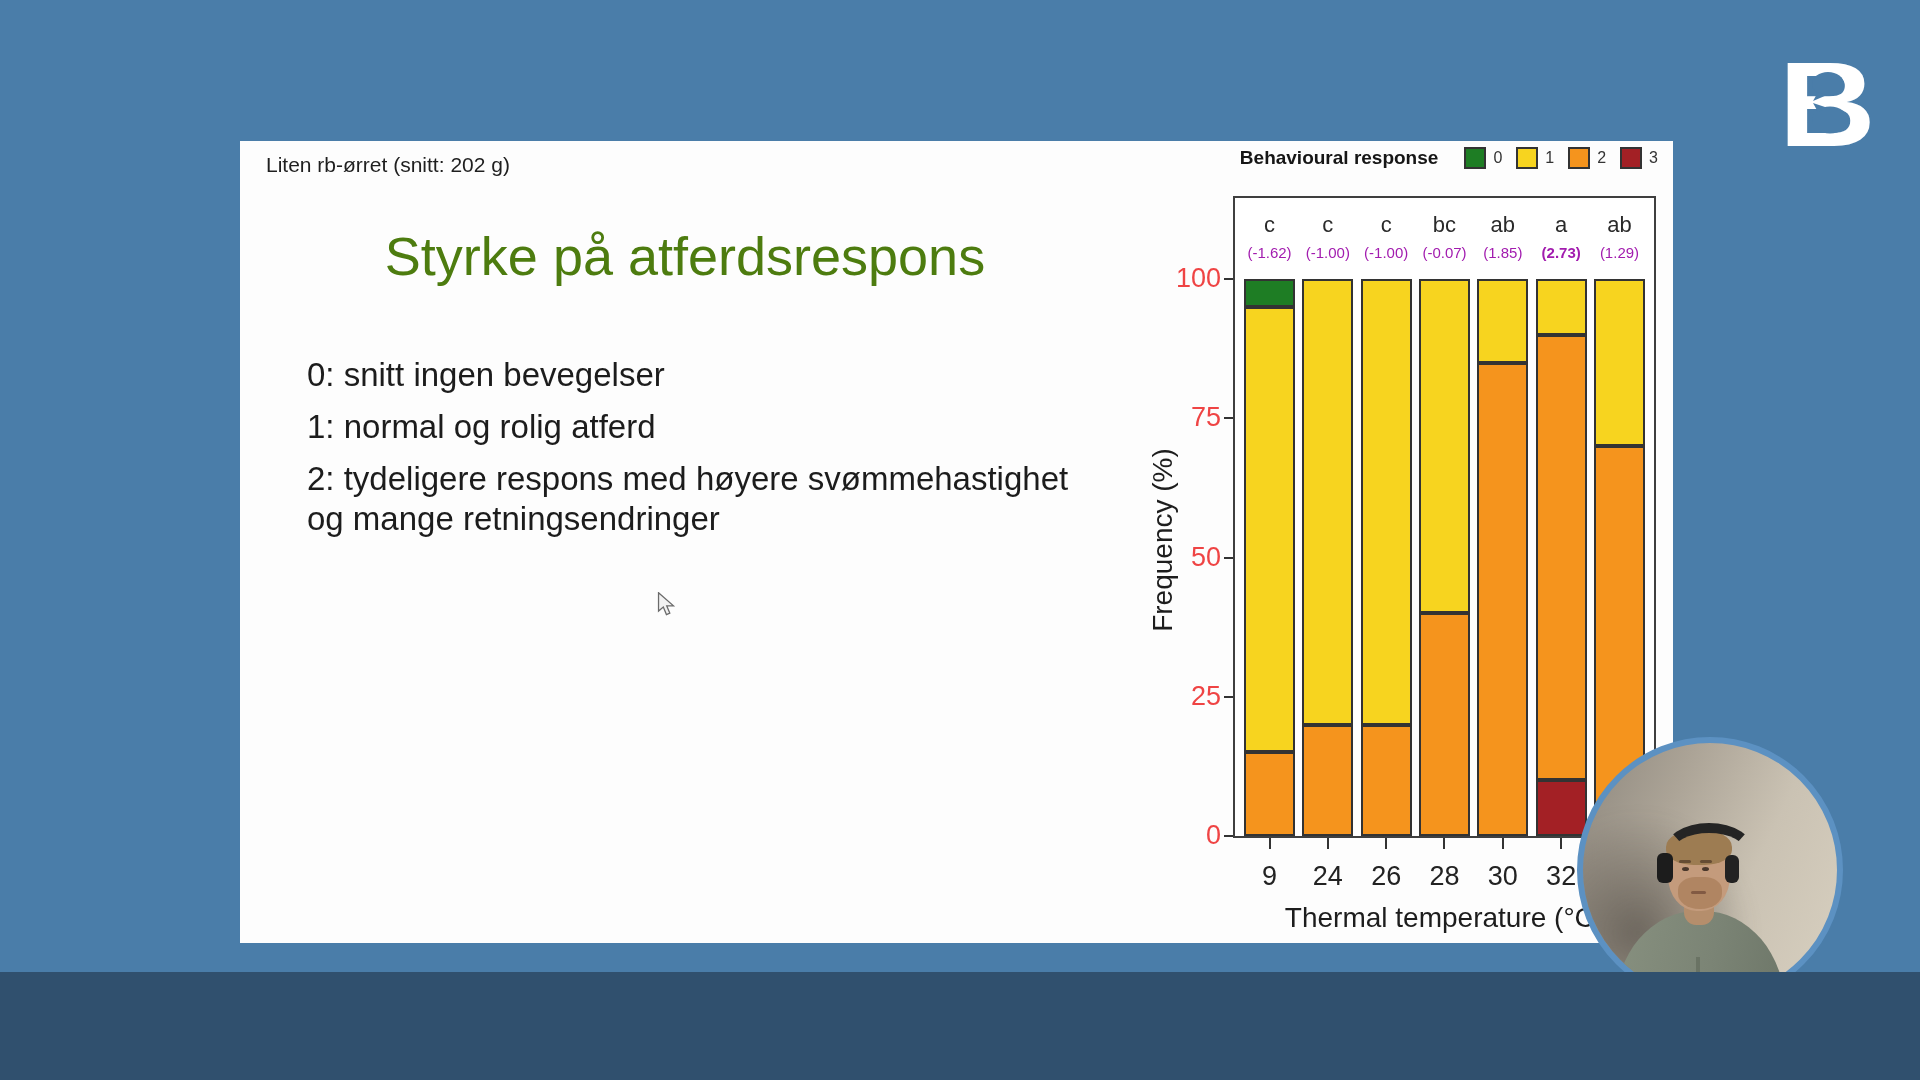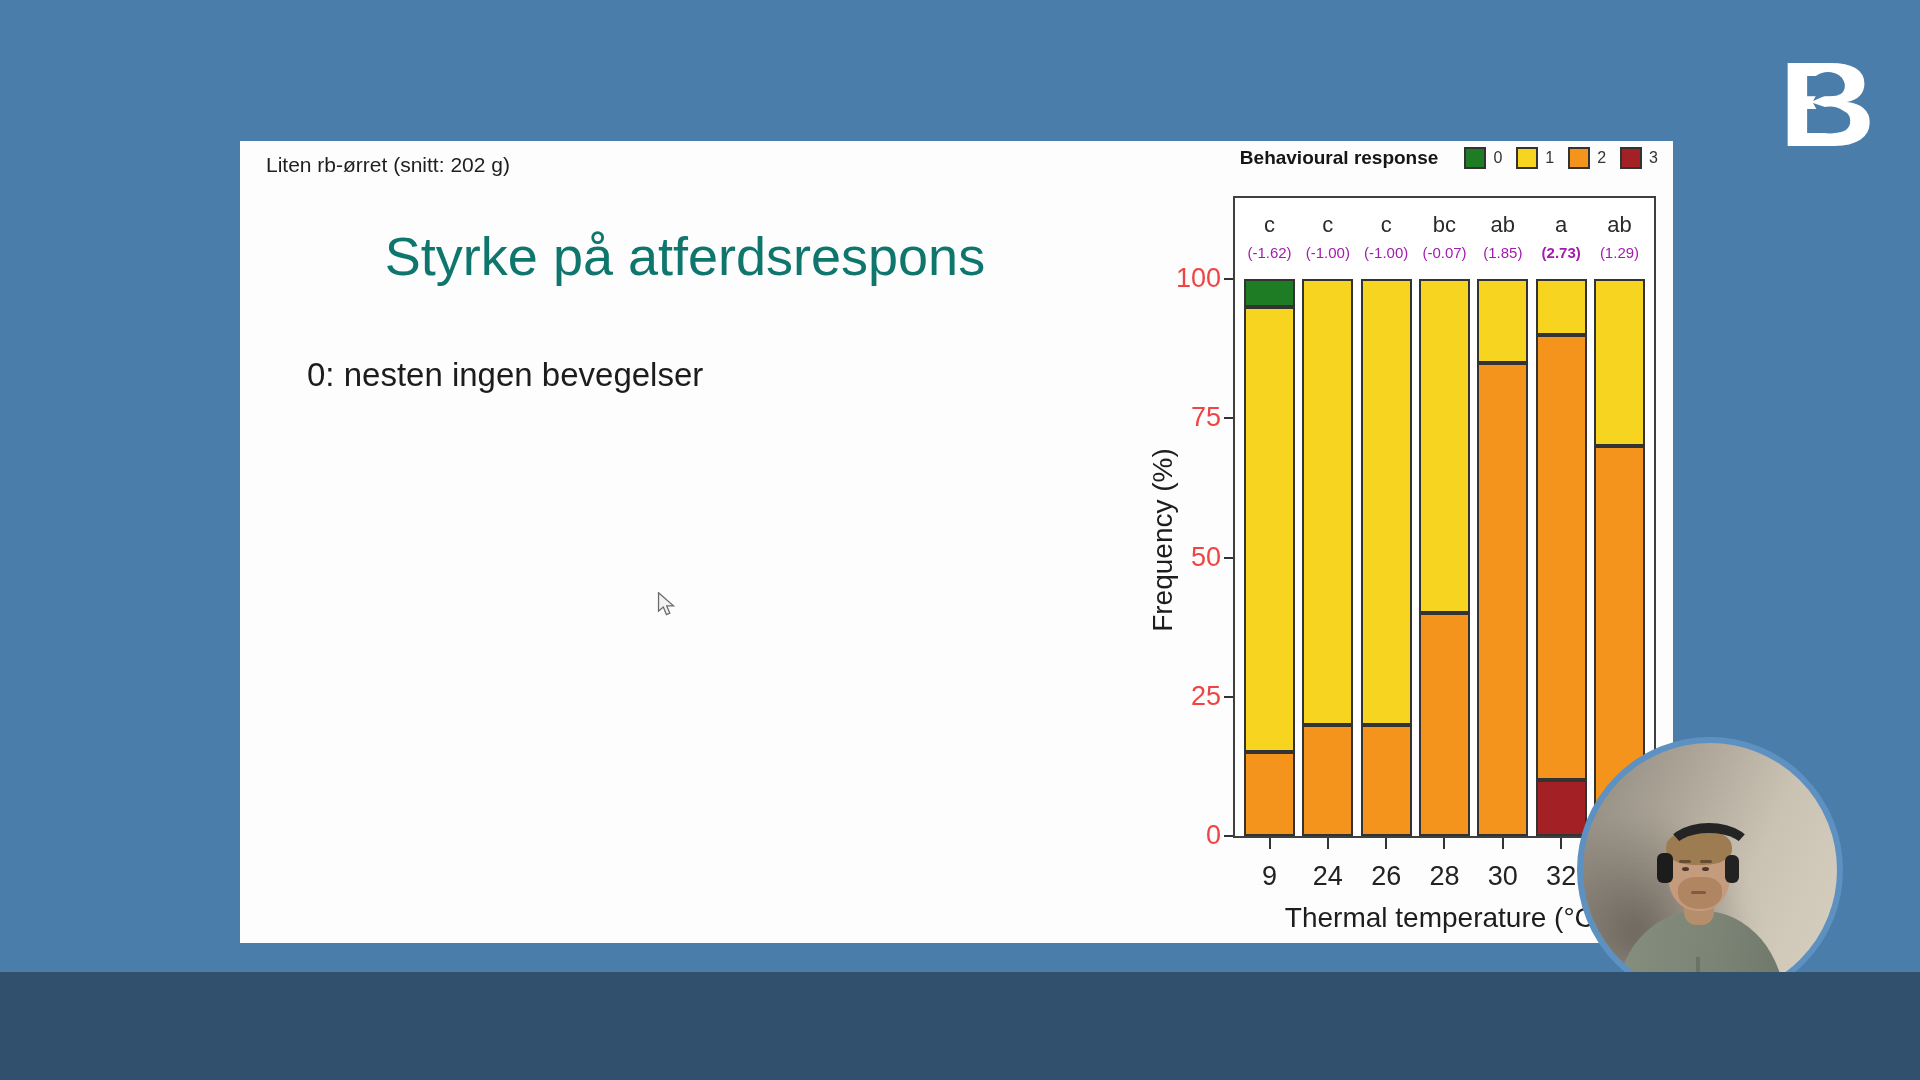--- a/index.html
+++ b/index.html
@@ -5,21 +5,21 @@
   html,body{margin:0;padding:0;background:#30506e;}
   #stage{
     position:relative;width:1920px;height:972px;overflow:hidden;
     background:#4a7da9;
     font-family:"Liberation Sans",sans-serif;
   }
   
   #slide{position:absolute;left:240px;top:141px;width:1433px;height:802px;background:#fdfdfd;}
   .slide-header{position:absolute;left:26px;top:12px;font-size:21px;color:#1f1f1f;}
   .slide-title{position:absolute;left:40px;top:224px;width:810px;text-align:center;
-    font-size:54px;color:#0f766e;top:225px;}
+    font-size:54px;color:#4d7c0f;top:225px;}
   #slide .slide-title{top:84px;}
   .bullets{position:absolute;left:67px;top:214px;width:860px;font-size:33px;line-height:40px;color:#1c1c1c;}
   .bullets p{margin:0 0 12px 0;white-space:pre-line;}
   
   #chart-panel{position:absolute;left:1233px;top:196px;width:423px;height:642px;
     border:2px solid #3f3f3f;box-sizing:border-box;background:#fff;}
   .seg{position:absolute;box-sizing:border-box;border:2px solid #333;}
   .sig-letter{position:absolute;top:14px;width:60px;margin-left:-30px;text-align:center;
     font-size:22px;color:#2a2a2a;}
   .sig-value{position:absolute;top:46px;width:80px;margin-left:-40px;text-align:center;
@@ -66,21 +66,24 @@
 </style>
 </head>
 <body>
 
 <div id="stage">
 
   <div id="slide">
     <div class="slide-header">Liten rb-ørret (snitt: 202 g)</div>
     <div class="slide-title">Styrke på atferdsrespons</div>
     <div class="bullets">
-      <p>0: nesten ingen bevegelser</p>
+      <p>0: snitt ingen bevegelser</p>
+      <p>1: normal og rolig atferd</p>
+      <p>2: tydeligere respons med høyere svømmehastighet
+og mange retningsendringer</p>
     </div>
 
     <svg id="institute-logo" width="88" height="88" viewBox="0 0 96 96">
       <circle cx="48" cy="48" r="46" fill="#1d2c5a"></circle>
       <circle cx="48" cy="48" r="41" fill="none" stroke="rgba(255,255,255,0.85)" stroke-width="1"></circle>
       <circle cx="48" cy="48" r="29.5" fill="#1d2c5a" stroke="#ffffff" stroke-width="1.2"></circle>
       <polygon points="48,27 69,63 27,63" fill="#dfe3e8" stroke="#ffffff" stroke-width="0.8"></polygon>
       <ellipse cx="55" cy="33" rx="6" ry="2" fill="#1d2c5a"></ellipse>
       <polygon points="60,33 64,30.5 64,35.5" fill="#1d2c5a"></polygon>
       <ellipse cx="48" cy="45" rx="5" ry="1.5" fill="#1d2c5a"></ellipse>

